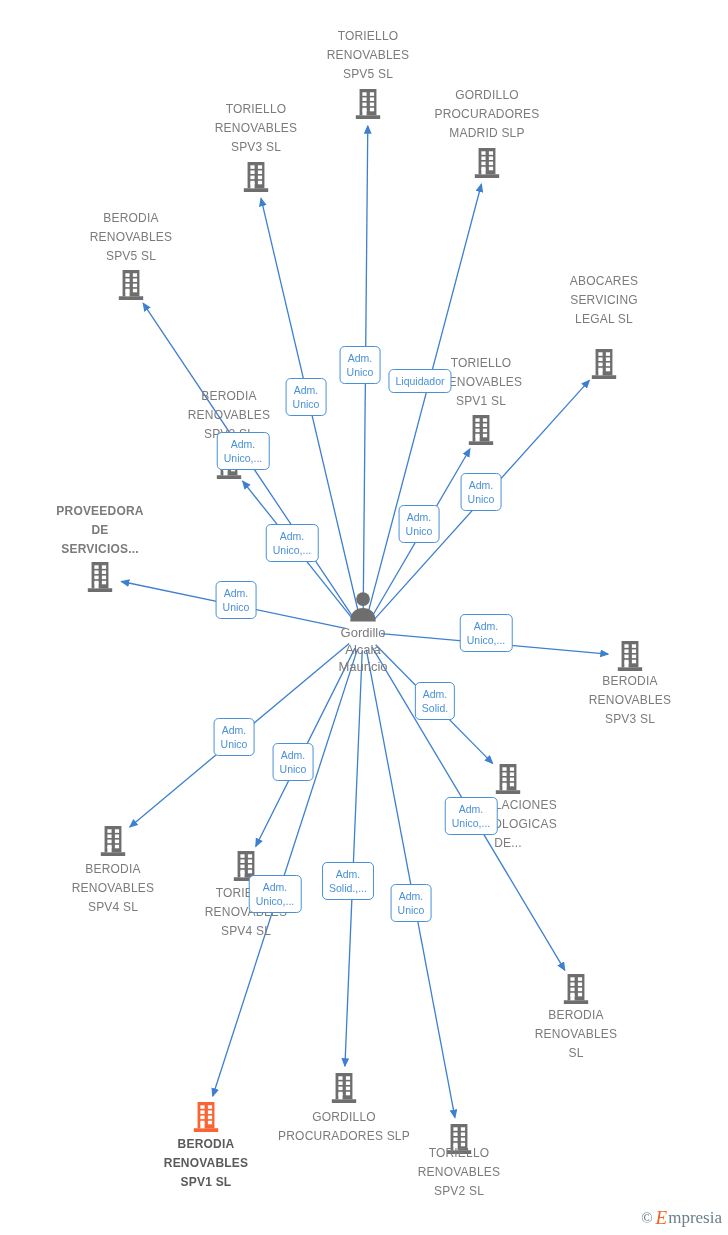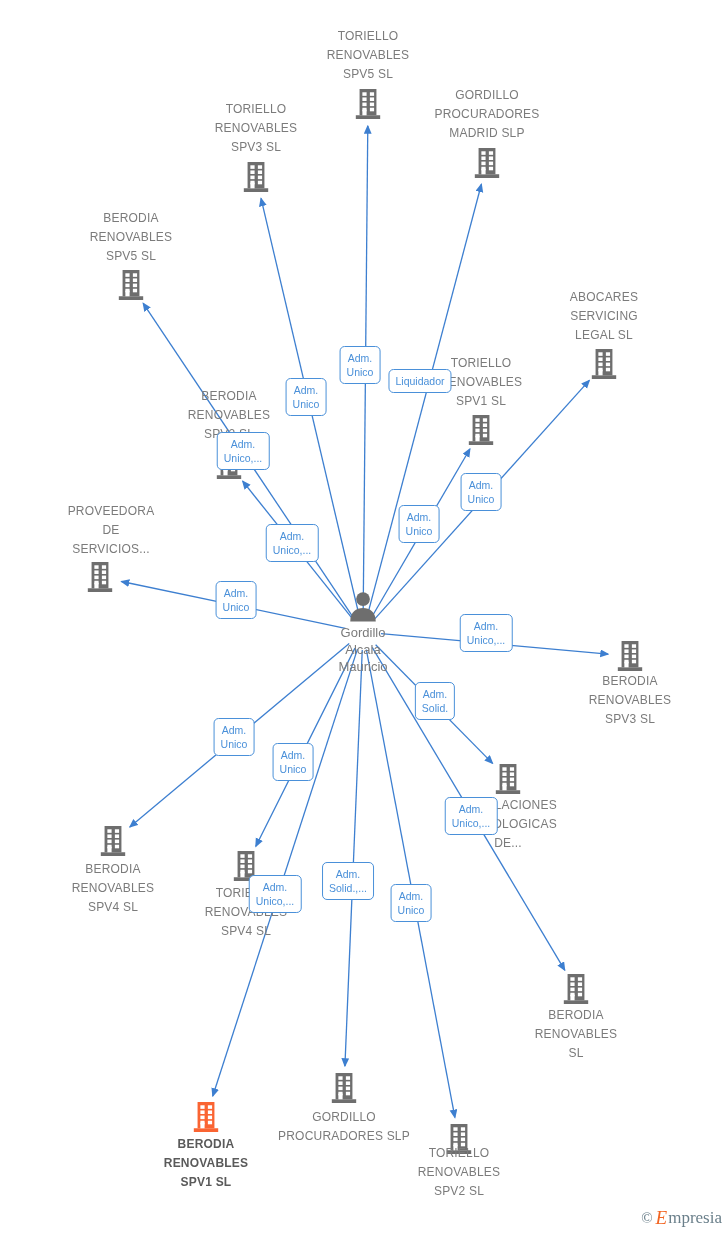--- a/index.html
+++ b/index.html
@@ -247,21 +247,21 @@
               <rect x="18" y="11" width="4.5" height="3.8" fill="#ffffff"></rect>
               <rect x="10" y="16.5" width="4.5" height="3.8" fill="#ffffff"></rect>
               <rect x="18" y="16.5" width="4.5" height="3.8" fill="#ffffff"></rect>
               <rect x="10" y="22" width="4.5" height="3.8" fill="#ffffff"></rect>
               <rect x="18" y="22" width="4.5" height="3.8" fill="#ffffff"></rect>
               <rect x="10" y="24" width="4.5" height="6" fill="#ffffff"></rect>
             </g>
           </svg>
         </span>
       </div>
-      <div class="node" style="left: 604px; top: 316px;">
+      <div class="node" style="left: 604px; top: 300px;">
         <div class="node-label">ABOCARES
 SERVICING
 LEGAL  SL</div>
       </div>
       <div class="node" style="left: 229px; top: 464px;">
         <span>
           <svg width="30" height="34" viewBox="0 0 32 36" class="node-icon">
             <g fill="#6e6e6e">
               <path d="M7,2 h18 v28 h-18 z"></path>
               <rect x="3" y="30" width="26" height="4"></rect>
@@ -319,21 +319,21 @@
               <rect x="18" y="11" width="4.5" height="3.8" fill="#ffffff"></rect>
               <rect x="10" y="16.5" width="4.5" height="3.8" fill="#ffffff"></rect>
               <rect x="18" y="16.5" width="4.5" height="3.8" fill="#ffffff"></rect>
               <rect x="10" y="22" width="4.5" height="3.8" fill="#ffffff"></rect>
               <rect x="18" y="22" width="4.5" height="3.8" fill="#ffffff"></rect>
               <rect x="10" y="24" width="4.5" height="6" fill="#ffffff"></rect>
             </g>
           </svg>
         </span>
       </div>
-      <div class="node" style="left: 111px; top: 530px;">
+      <div class="node" style="left: 100px; top: 530px; font-weight: bold;">
         <div class="node-label">PROVEEDORA
 DE
 SERVICIOS...</div>
       </div>
       <div class="node" style="left: 630px; top: 656px;">
         <span>
           <svg width="30" height="34" viewBox="0 0 32 36" class="node-icon">
             <g fill="#6e6e6e">
               <path d="M7,2 h18 v28 h-18 z"></path>
               <rect x="3" y="30" width="26" height="4"></rect>

